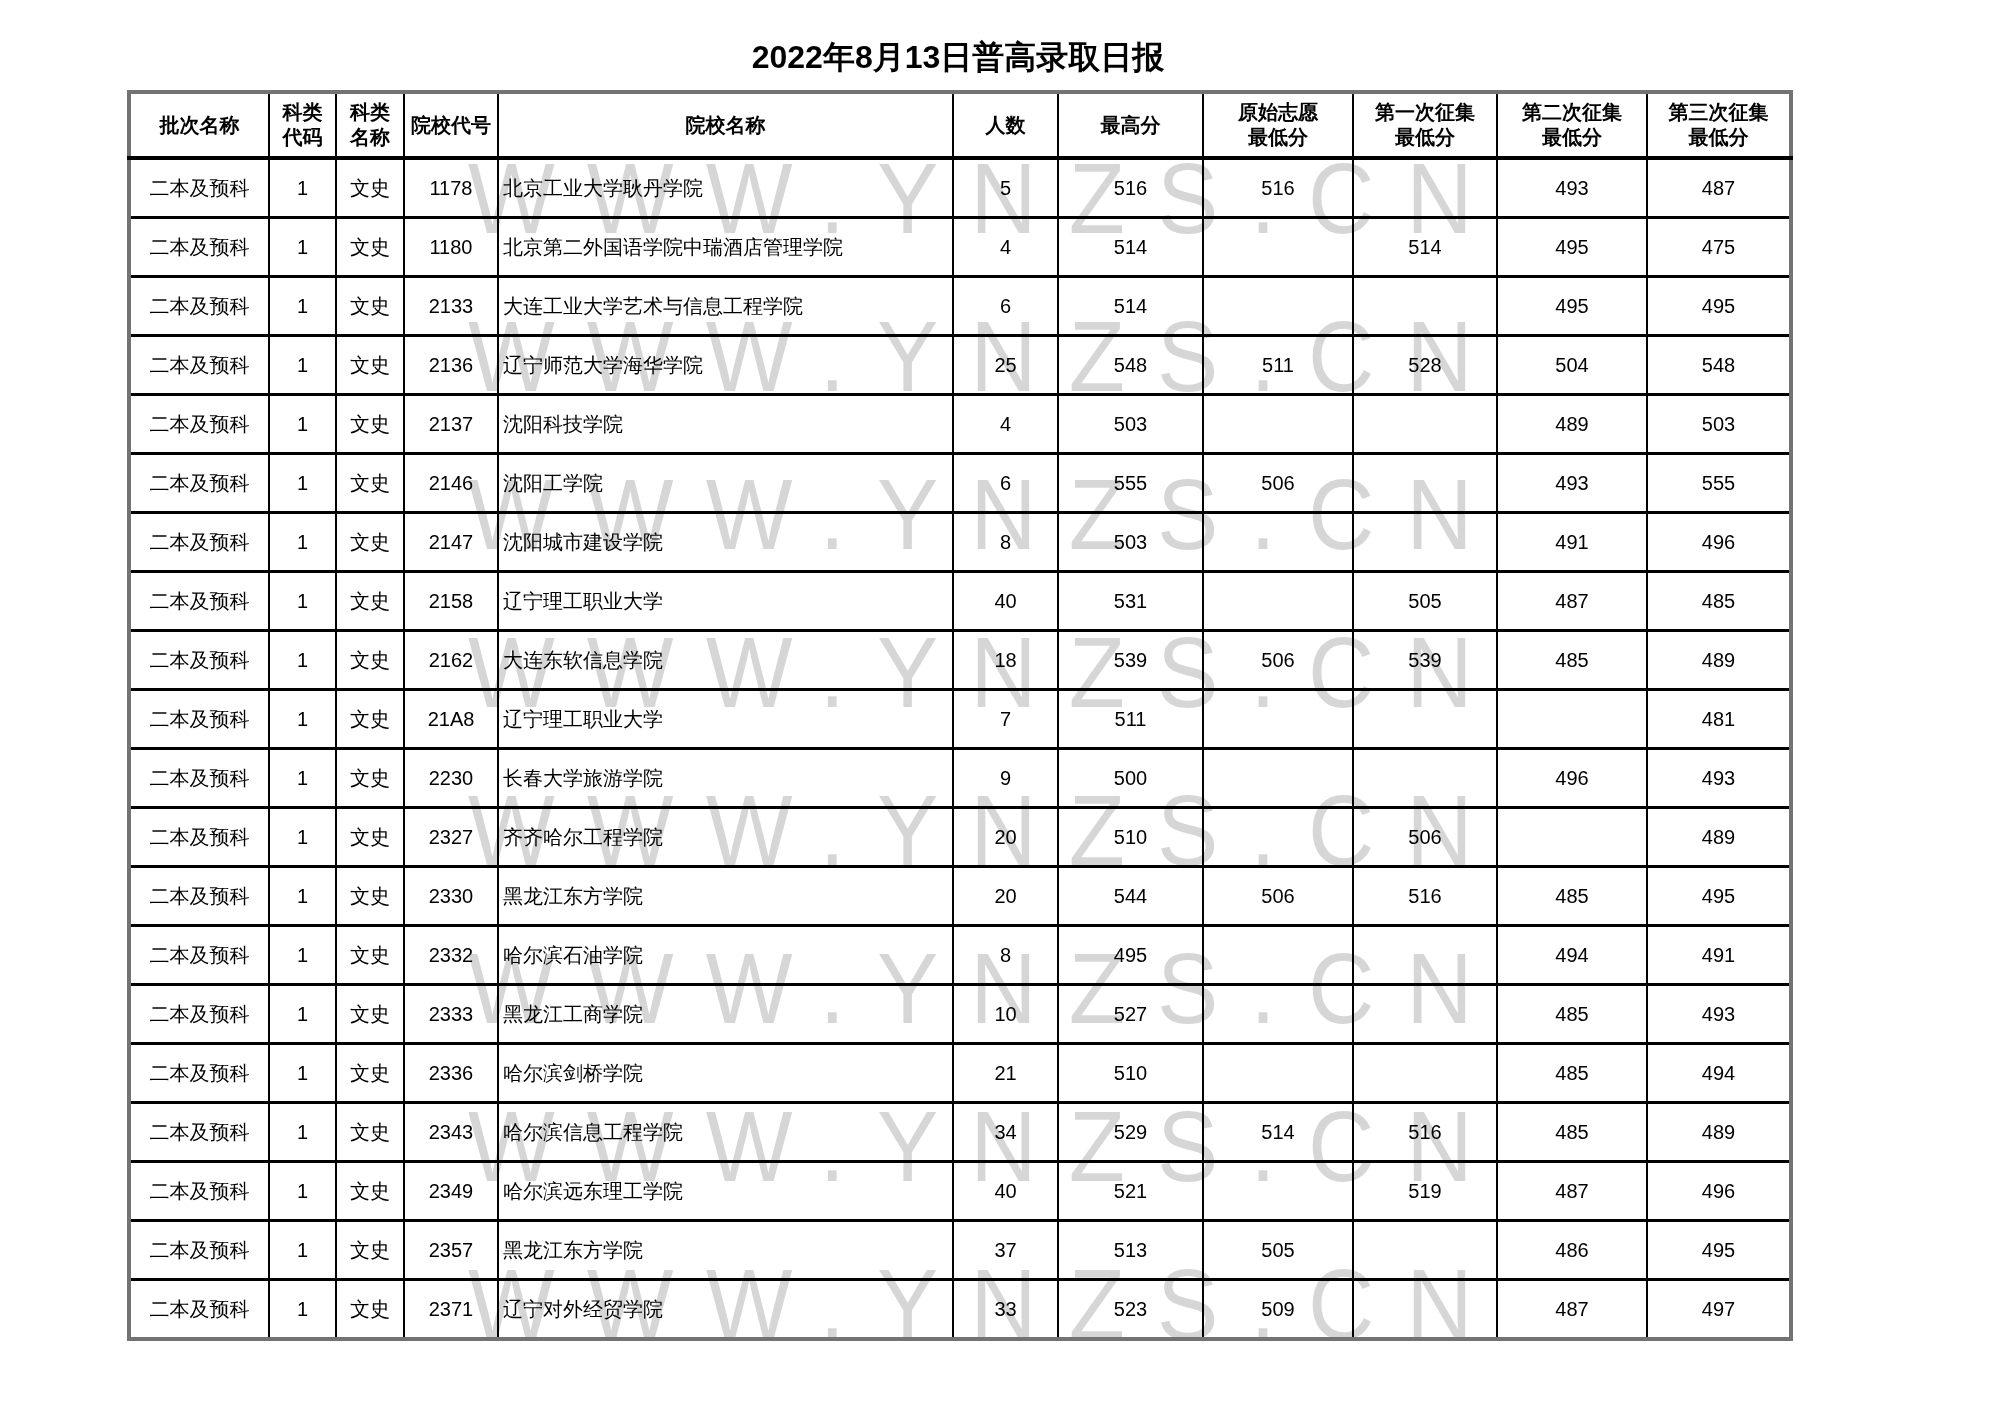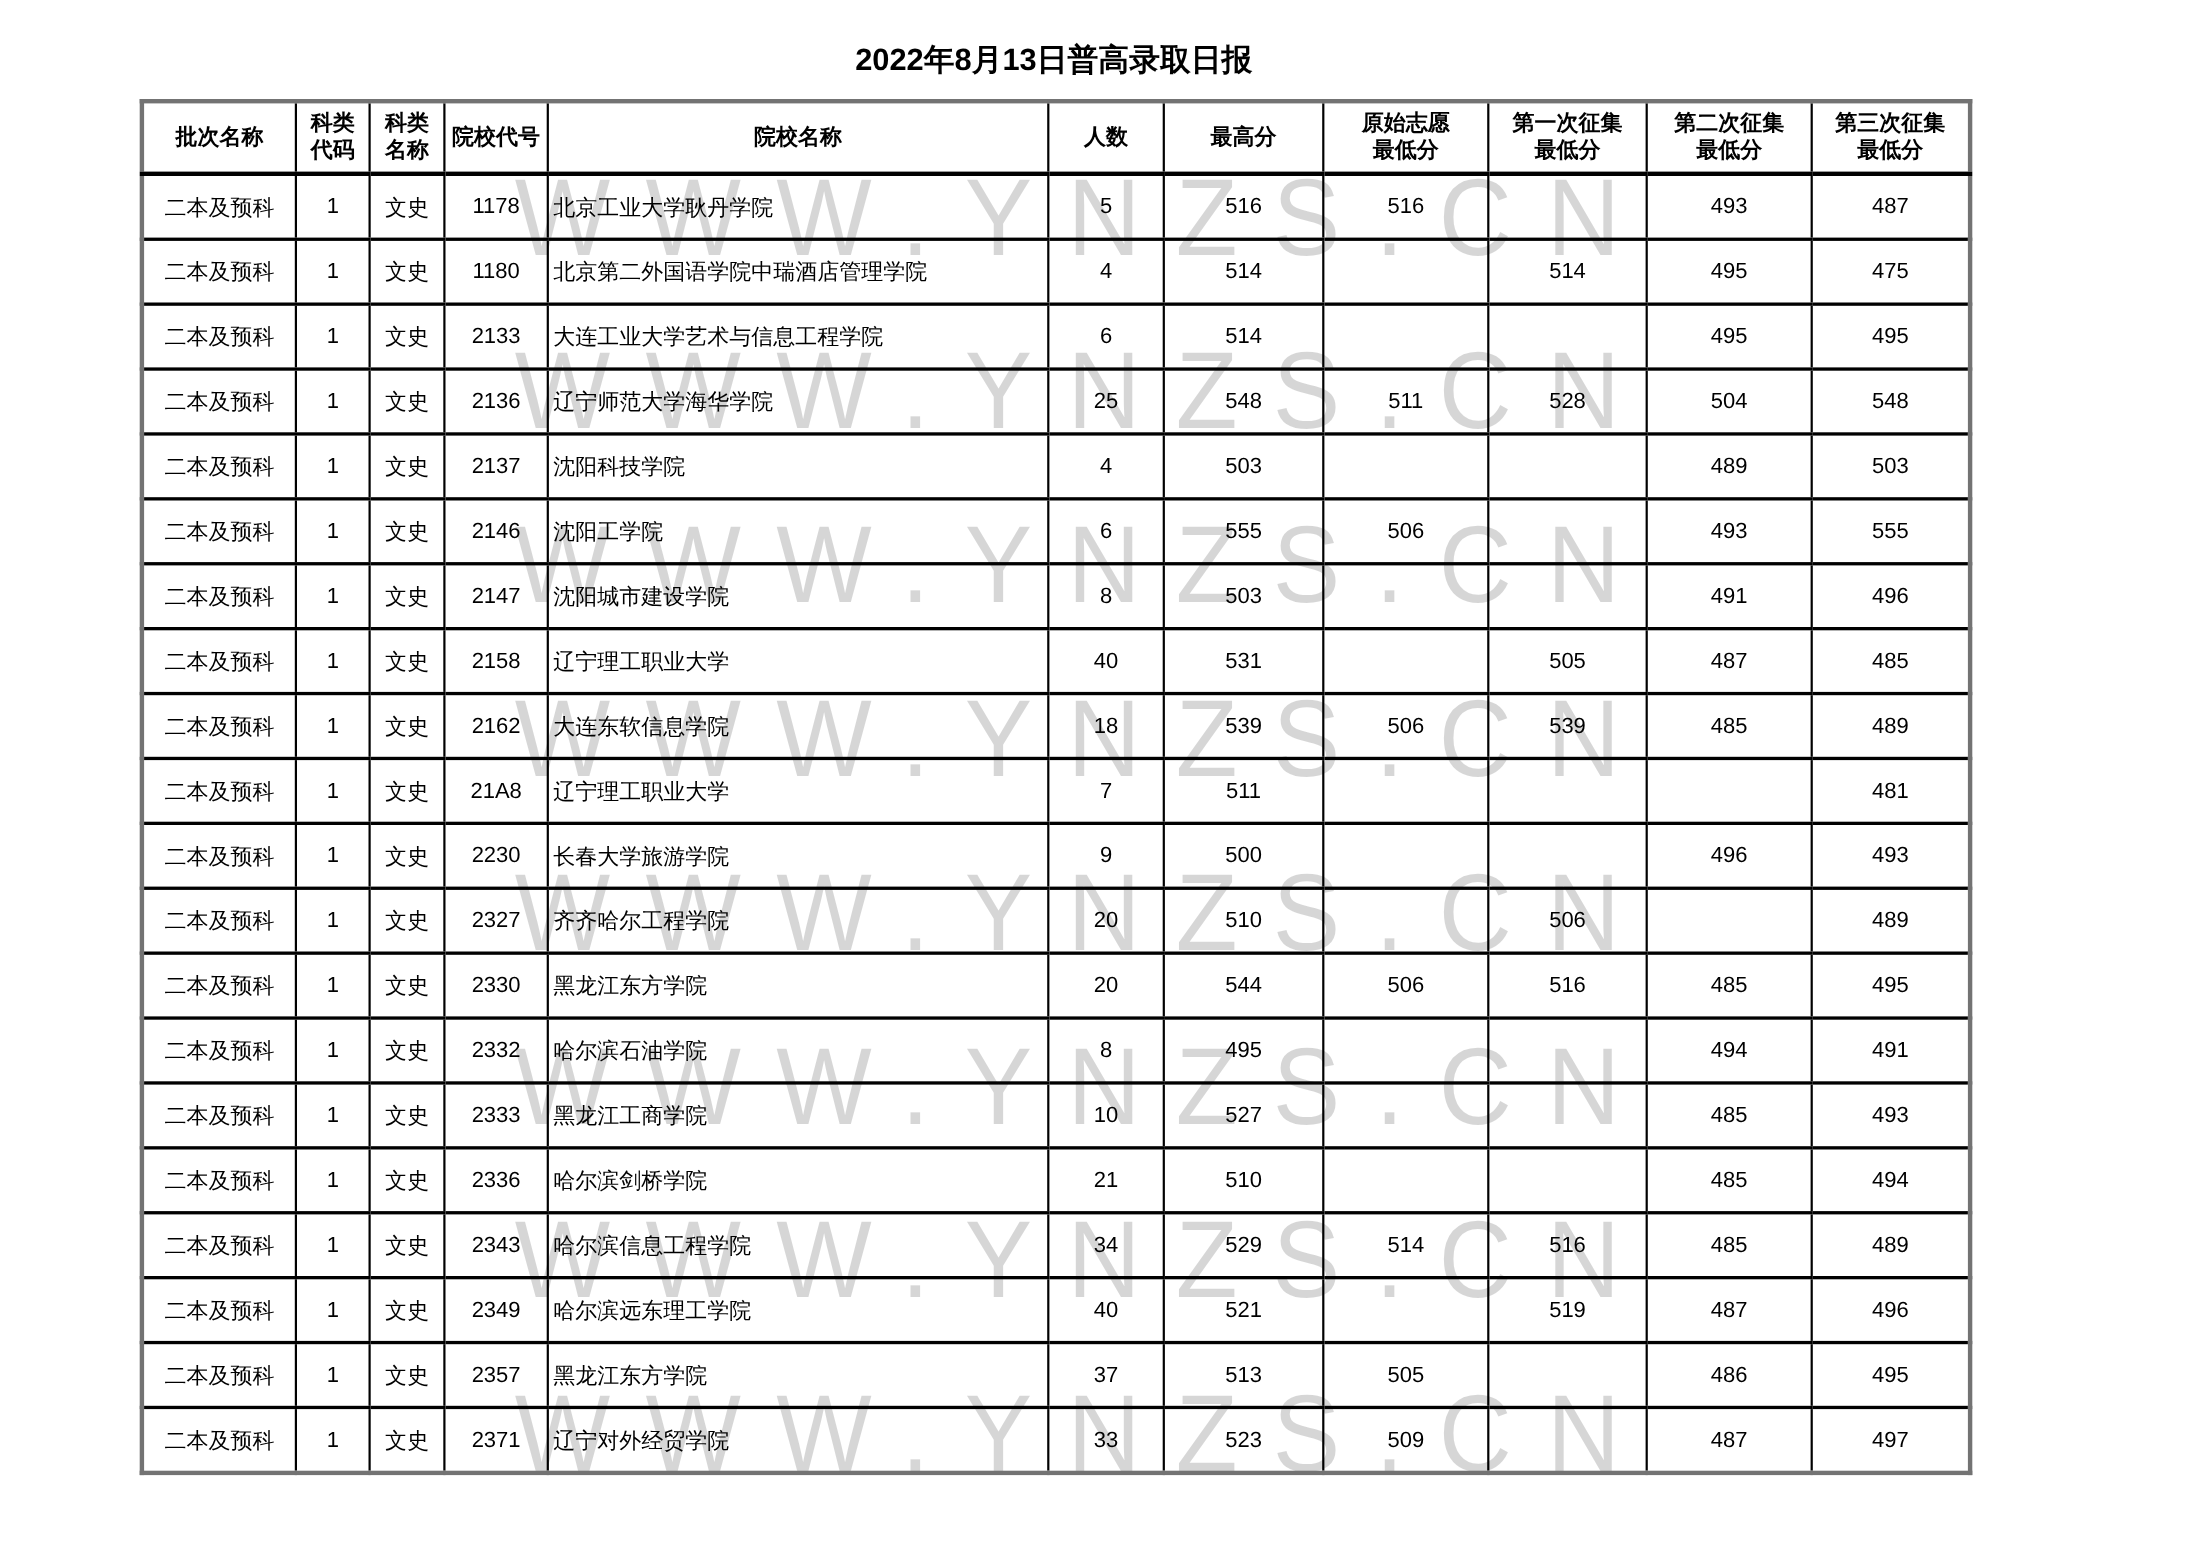--- a/index.html
+++ b/index.html
@@ -38,21 +38,21 @@
     line-height: 1;
     transform: scaleY(1.08);
   }
   .title {
     position: absolute;
     left: 127px;
     top: 36px;
     width: 1662px;
     margin: 0;
     text-align: center;
-    font-size: 28px;
+    font-size: 32px;
     font-weight: bold;
     z-index: 2;
   }
   table.report {
     position: absolute;
     left: 127px;
     top: 90px;
     width: 1662px;
     border-collapse: collapse;
     border: 4px solid #737373;

